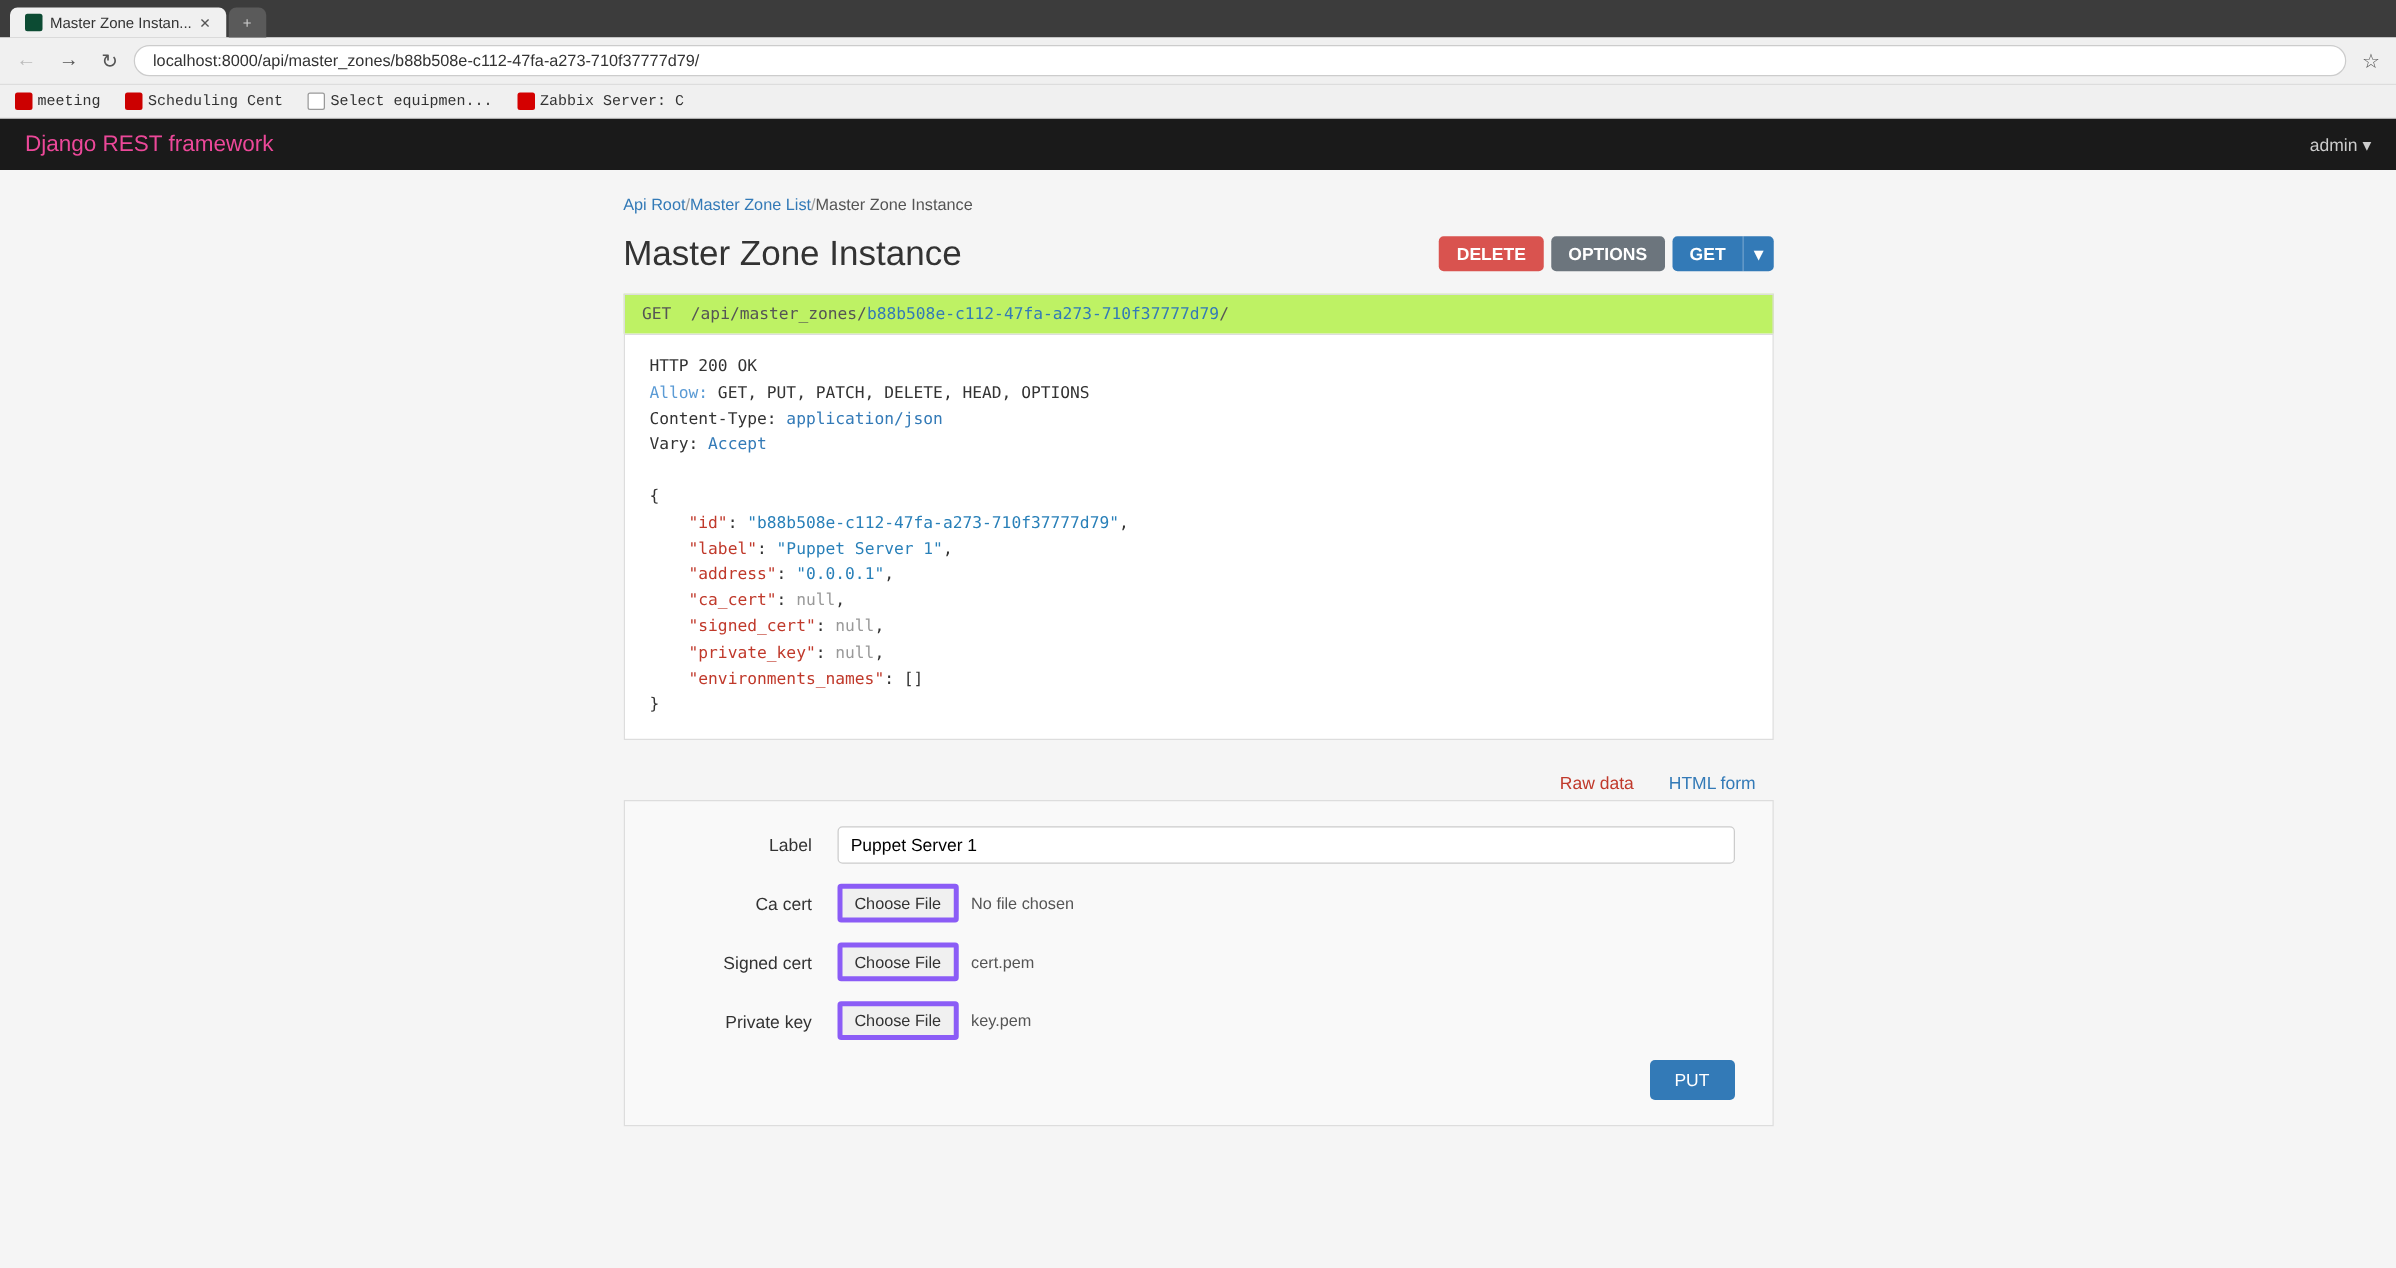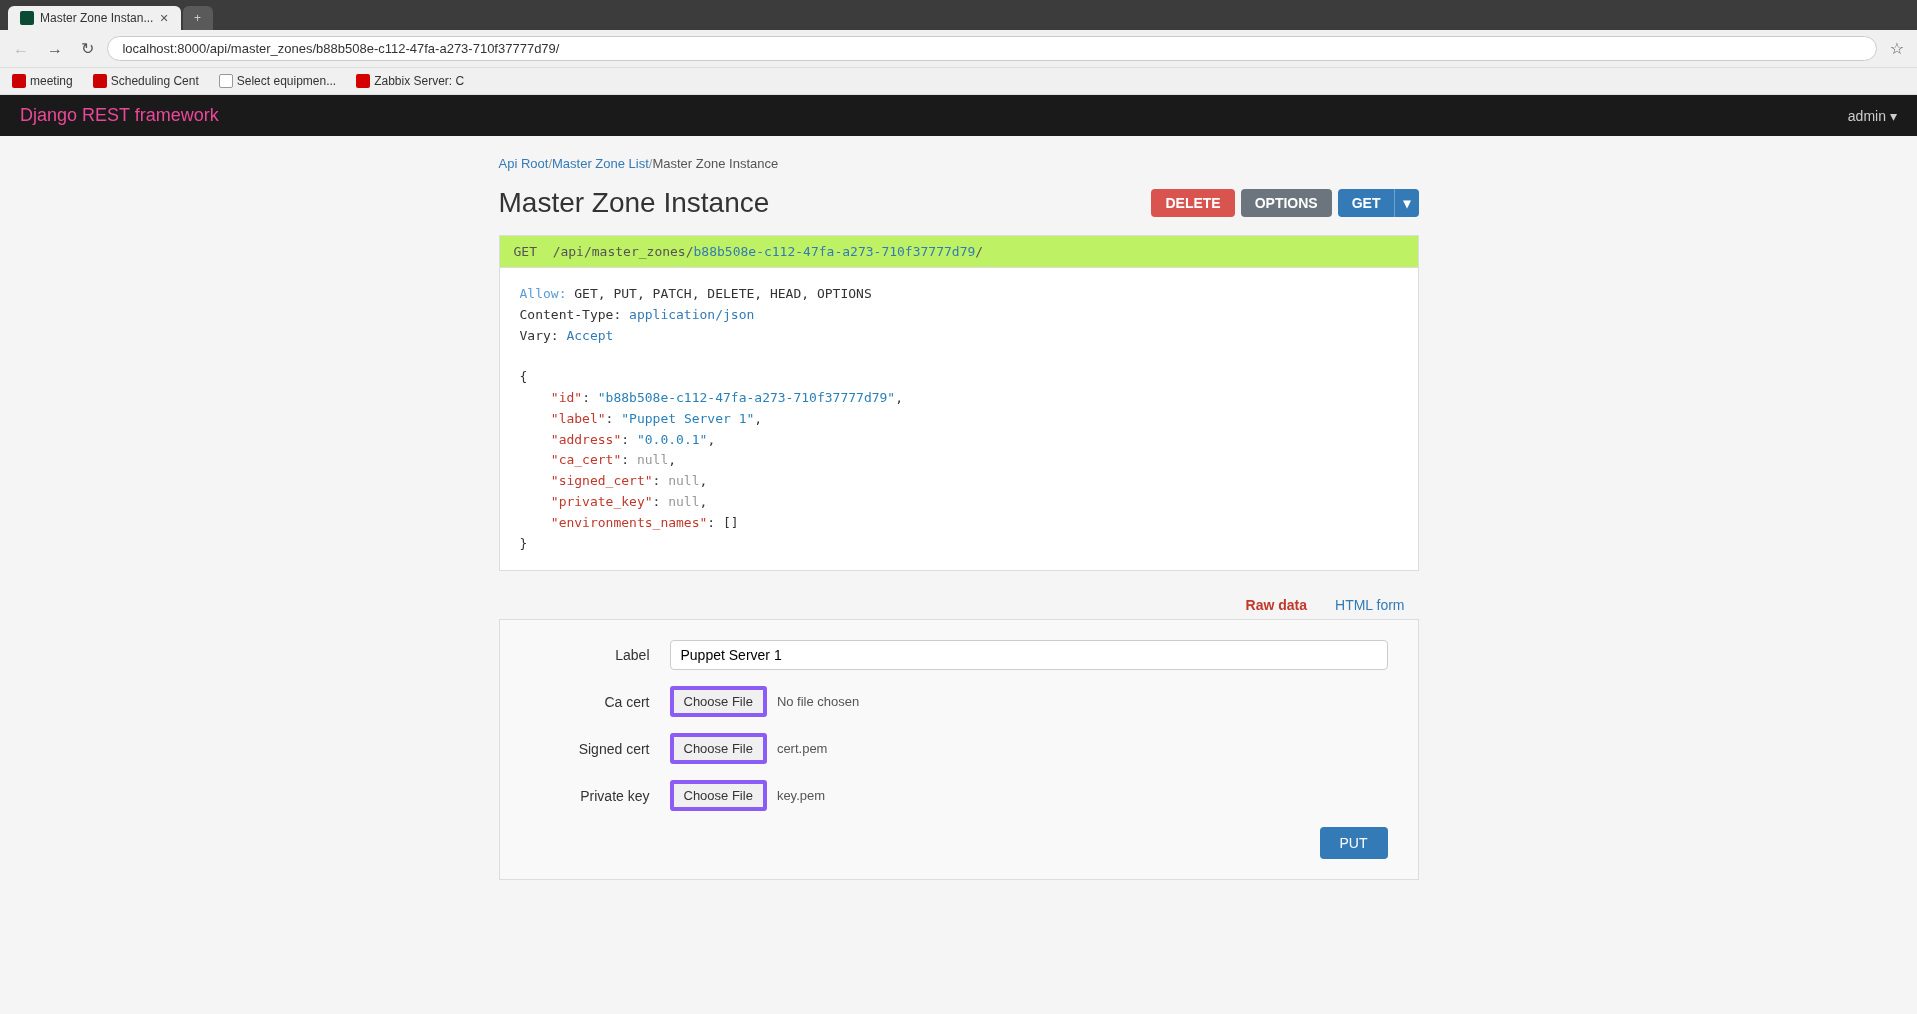--- a/index.html
+++ b/index.html
@@ -16,21 +16,21 @@
     .browser-tab.active .tab-close { color: #555; }
 
     .browser-toolbar { background: #f0f0f0; padding: 6px 8px; display: flex; align-items: center; gap: 8px; border-bottom: 1px solid #ddd; }
     .nav-btn { background: none; border: none; cursor: pointer; color: #555; font-size: 16px; padding: 2px 5px; border-radius: 3px; }
     .nav-btn.disabled { color: #bbb; cursor: default; }
     .address-bar { flex: 1; background: white; border: 1px solid #ccc; border-radius: 20px; padding: 4px 14px; font-size: 13px; color: #333; display: flex; align-items: center; }
     .address-bar input { border: none; outline: none; width: 100%; font-size: 13px; color: #333; }
 
     
     .bookmarks-bar { background: #f0f0f0; padding: 4px 8px; display: flex; align-items: center; gap: 12px; border-bottom: 1px solid #ddd; font-size: 12px; }
-    .bookmark-item { display: flex; align-items: center; gap: 4px; color: #333; cursor: pointer; padding: 2px 4px; border-radius: 3px; }
+    .bookmark-item { display: flex; align-items: center; gap: 4px; color: #333; cursor: pointer; padding: 2px 4px; border-radius: 3px; font-family: Liberation Mono, monospace; }
     .bookmark-icon { width: 14px; height: 14px; border-radius: 2px; flex-shrink: 0; }
     .bm-red { background: #cc0000; }
     .bm-doc { background: #fff; border: 1px solid #999; }
     .bm-zabbix { background: #d40000; }
 
     
     .app-header { background: #1a1a1a; color: white; padding: 10px 20px; display: flex; justify-content: space-between; align-items: center; }
     .app-title { font-size: 18px; font-weight: normal; color: #ec4899; }
     .admin-menu { color: #ccc; font-size: 14px; cursor: pointer; display: flex; align-items: center; gap: 4px; }
 
@@ -66,21 +66,21 @@
 
     .json-brace { color: #333; }
     .json-key { color: #c0392b; }
     .json-string { color: #2980b9; }
     .json-null { color: #999; }
     .json-bracket { color: #333; }
 
     
     .form-tabs { display: flex; justify-content: flex-end; gap: 0; margin-bottom: 0; }
     .form-tab { padding: 6px 14px; cursor: pointer; color: #337ab7; font-size: 14px; text-decoration: none; background: none; border: none; }
-    .form-tab.active { color: #c0392b; font-weight: bold; }
+    .form-tab.active { color: #c0392b; font-weight: normal; }
 
     .form-section { background: #f9f9f9; border: 1px solid #ddd; padding: 20px 30px; }
     .form-row { display: flex; align-items: center; margin-bottom: 16px; }
     .form-label { width: 140px; text-align: right; padding-right: 20px; font-size: 14px; color: #333; flex-shrink: 0; }
     .form-control { flex: 1; padding: 6px 10px; border: 1px solid #ccc; border-radius: 4px; font-size: 14px; background: white; outline: none; }
 
     .file-input-wrapper { display: flex; align-items: center; gap: 10px; }
     .choose-file-btn { padding: 4px 10px; background: #f0f0f0; border: 4px solid #8b5cf6; border-radius: 3px; cursor: pointer; font-size: 13px; color: #333; }
     .file-name { font-size: 13px; color: #555; }
 
@@ -168,20 +168,23 @@
   </div>
 
   <div class="get-info">
     <span class="method">GET</span>
     <span>
       &nbsp;/api/master_zones/<span style="color:#337ab7">b88b508e-c112-</span><span style="color:#337ab7">47fa</span><span style="color:#337ab7">-a273-</span><span style="color:#337ab7">710f37777d79</span>/
     </span>
   </div>
 
   <div class="response-box">
+    <div>
+      <span>HTTP 200 OK</span>
+    </div>
     <div>
       <span class="response-allow-label">Allow:</span>
       <span style="color:#333"> <span>GET, PUT, PATCH, DELETE, HEAD, OPTIONS</span></span>
     </div>
     <div>
       <span>Content-Type:</span>
       <span class="response-header-value"> <span>application/json</span></span>
     </div>
     <div>
       <span>Vary:</span>

